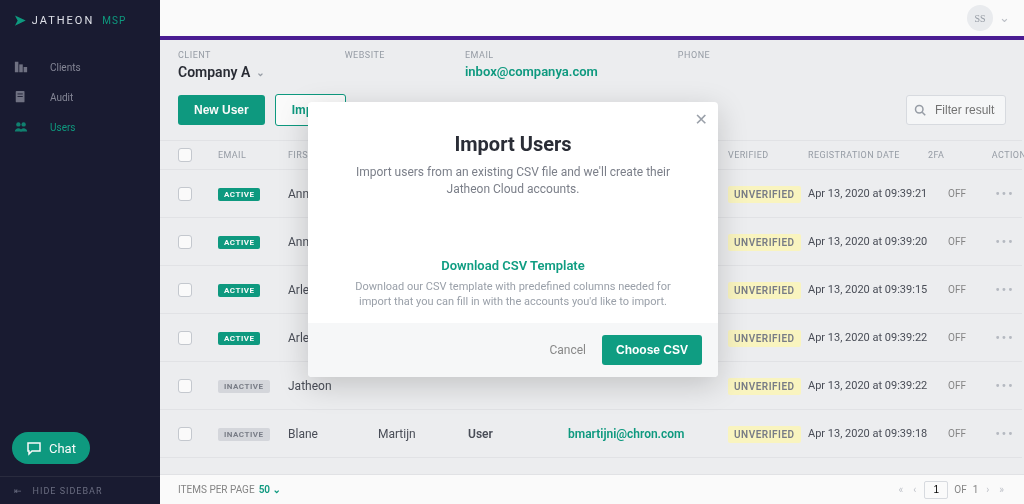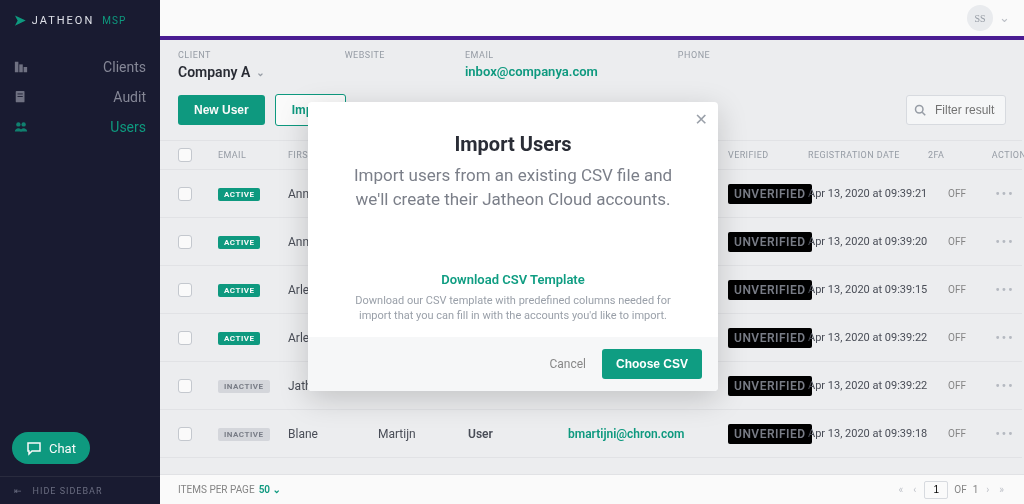--- a/index.html
+++ b/index.html
@@ -5,21 +5,21 @@
 * { margin: 0; padding: 0; box-sizing: border-box; }
 body { font-family: -apple-system, BlinkMacSystemFont, "Segoe UI", Roboto, sans-serif; font-size: 13px; color: #333; background: #f1f2f4; width: 1024px; height: 504px; overflow: hidden; position: relative; }
 
 
 .sidebar { position: absolute; left: 0; top: 0; width: 160px; height: 504px; background: #1a1c32; color: #a7a9b8; }
 .logo-area { height: 40px; display: flex; align-items: center; padding: 0 14px; gap: 6px; }
 .logo-mark { color: #0f9d82; font-weight: bold; font-size: 14px; }
 .logo-text { color: #e4e6ee; font-size: 11px; letter-spacing: 2px; }
 .logo-msp { color: #0f9d82; font-size: 10px; letter-spacing: 1px; margin-left: 2px; }
 .nav { padding-top: 12px; }
-.nav-item { display: flex; align-items: center; gap: 22px; height: 30px; padding: 0 14px; cursor: pointer; font-size: 14px; color: #888a9a; justify-content: space-between; }
+.nav-item { display: flex; align-items: center; gap: 22px; height: 30px; padding: 0 14px; cursor: pointer; font-size: 10px; color: #888a9a; }
 .nav-item.active { color: #0f9d82; }
 .nav-icon { width: 14px; height: 14px; opacity: 0.8; flex-shrink: 0; }
 .chat-pill { position: absolute; left: 12px; bottom: 40px; background: #0f9d82; color: #fff; border-radius: 20px; padding: 8px 14px; display: flex; align-items: center; gap: 7px; font-size: 13px; cursor: pointer; }
 .hide-sidebar { position: absolute; left: 0; bottom: 0; width: 160px; height: 28px; padding: 0 14px; display: flex; align-items: center; gap: 10px; font-size: 9px; letter-spacing: 1px; color: #6c6f84; cursor: pointer; border-top: 1px solid #2a2c40; }
 
 
 .main { position: absolute; left: 160px; top: 0; right: 0; bottom: 0; background: #f1f2f4; display: flex; flex-direction: column; }
 .topbar { height: 40px; background: #fff; border-bottom: 4px solid #4c1d95; display: flex; justify-content: flex-end; align-items: center; padding: 0 14px; font-family: Liberation Serif, serif; }
 .avatar-badge { width: 26px; height: 26px; border-radius: 50%; background: #eef0f3; color: #9aa0a9; font-size: 10px; display: flex; align-items: center; justify-content: center; cursor: pointer; }
 .avatar-chev { margin-left: 6px; color: #bfc3ca; }
@@ -39,39 +39,39 @@
 .filter-icon { position: absolute; left: 8px; top: 50%; transform: translateY(-50%); color: #9aa0a9; }
 
 
 .table-wrap { flex: 1; overflow: hidden; padding: 0 2px 0 0; }
 .thead { display: grid; grid-template-columns: 40px 70px 90px 90px 100px 160px 80px 120px 50px 54px; padding: 0 18px; height: 30px; align-items: center; font-size: 9px; letter-spacing: 0.4px; color: #9aa0a9; border-top: 1px solid #e6e7ea; border-bottom: 1px solid #e6e7ea; background: #f1f2f4; }
 .trow { display: grid; grid-template-columns: 40px 70px 90px 90px 100px 160px 80px 120px 50px 54px; padding: 0 18px; height: 48px; align-items: center; border-bottom: 1px solid #e6e7ea; font-size: 12px; color: #4b4f59; }
 .chk { width: 14px; height: 14px; border: 1px solid #c8ccd3; border-radius: 3px; background: #fff; cursor: pointer; }
 .status-badge { display: inline-block; font-size: 8px; letter-spacing: 0.5px; padding: 2px 6px; border-radius: 2px; font-weight: 700; }
 .status-active { background: #0f9d82; color: #fff; }
 .status-inactive { background: #d9dbe0; color: #7b7f89; }
-.verif-badge { background: #000000; color: #7b7f89; font-size: 12px; padding: 3px 6px; border-radius: 2px; letter-spacing: 0.5px; font-weight: 600; }
+.verif-badge { background: #fef9c3; color: #7b7f89; font-size: 10px; padding: 3px 6px; border-radius: 2px; letter-spacing: 0.5px; font-weight: 600; }
 .email-cell { color: #0f9d82; font-weight: 600; }
 .role-cell { font-weight: 600; }
 .tfa { color: #888; font-size: 10px; margin-left: 20px; }
 .actions-dots { cursor: pointer; color: #b9bdc5; letter-spacing: 2px; font-weight: bold; text-align: center; }
 
 .footer { height: 30px; background: #fff; border-top: 1px solid #e6e7ea; display: flex; align-items: center; padding: 0 18px; font-size: 10px; color: #888; }
 .footer .per { color: #0f9d82; font-weight: 600; margin-left: 4px; }
 .footer-right { margin-left: auto; display: flex; align-items: center; gap: 6px; }
 .page-input { width: 24px; height: 18px; text-align: center; border: 1px solid #dcdfe4; border-radius: 2px; font-size: 10px; }
 .page-nav { color: #c3c6cd; cursor: pointer; padding: 0 2px; }
 
 
 .overlay { position: absolute; inset: 0; background: rgba(0,0,0,0.02); z-index: 5; }
 .modal { position: absolute; left: 308px; top: 102px; width: 410px; background: #fff; border-radius: 4px; box-shadow: 0 8px 30px rgba(0,0,0,0.18); z-index: 10; }
 .modal-close { position: absolute; right: 10px; top: 8px; color: #9aa0a9; cursor: pointer; font-size: 16px; }
 .modal-body { padding: 30px 30px 14px 30px; text-align: center; }
 .modal-title { font-size: 20px; font-weight: 700; color: #2a2d36; margin-bottom: 8px; }
-.modal-sub { font-size: 17px; color: #7b7f89; line-height: 1.4; margin-bottom: 60px; }
+.modal-sub { font-size: 12px; color: #7b7f89; line-height: 1.4; margin-bottom: 60px; }
 .modal-link { color: #0f9d82; font-weight: 600; font-size: 13px; display: block; margin-bottom: 6px; cursor: pointer; }
 .modal-link-sub { font-size: 11px; color: #9aa0a9; line-height: 1.4; }
 .modal-footer { background: #f6f7f8; padding: 12px 16px; display: flex; justify-content: flex-end; gap: 16px; align-items: center; border-radius: 0 0 4px 4px; }
 .modal-cancel { color: #888; font-size: 12px; cursor: pointer; }
 .modal-choose { background: #0f9d82; color: #fff; border: none; padding: 8px 14px; border-radius: 3px; font-size: 12px; font-weight: 600; cursor: pointer; }
 
 svg { display: block; }
 </style>
 </head>
 <body>

